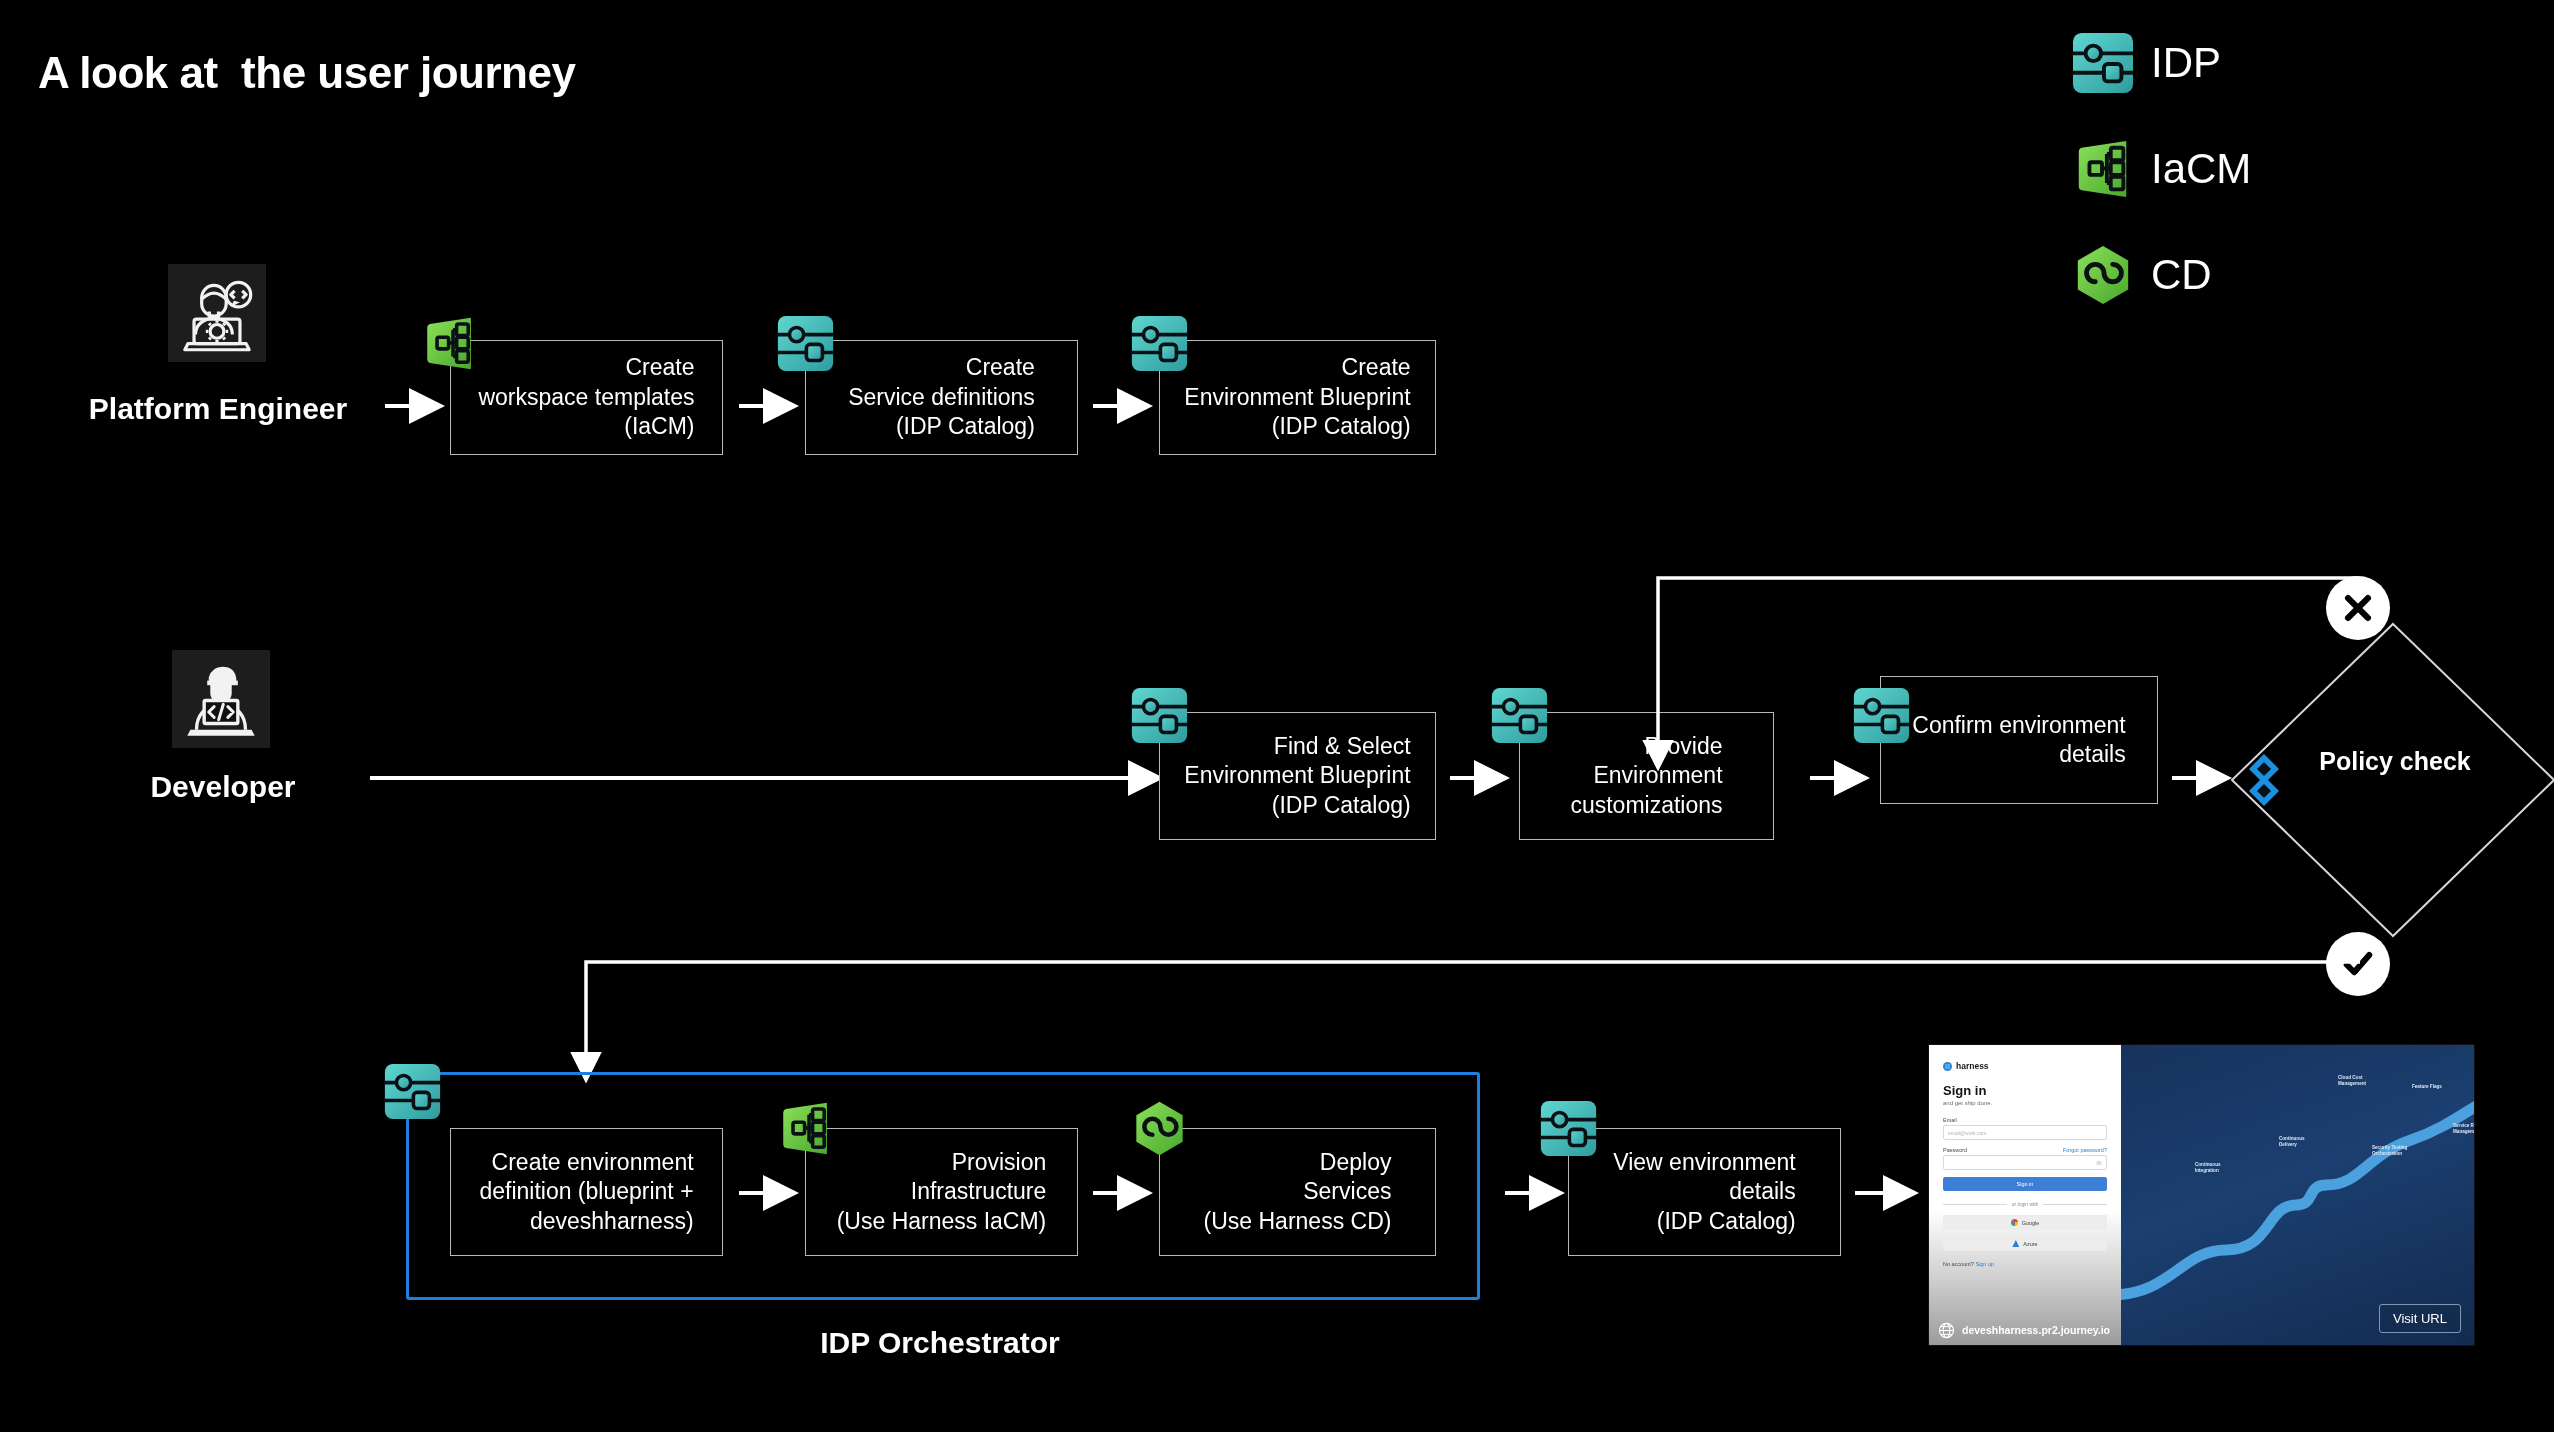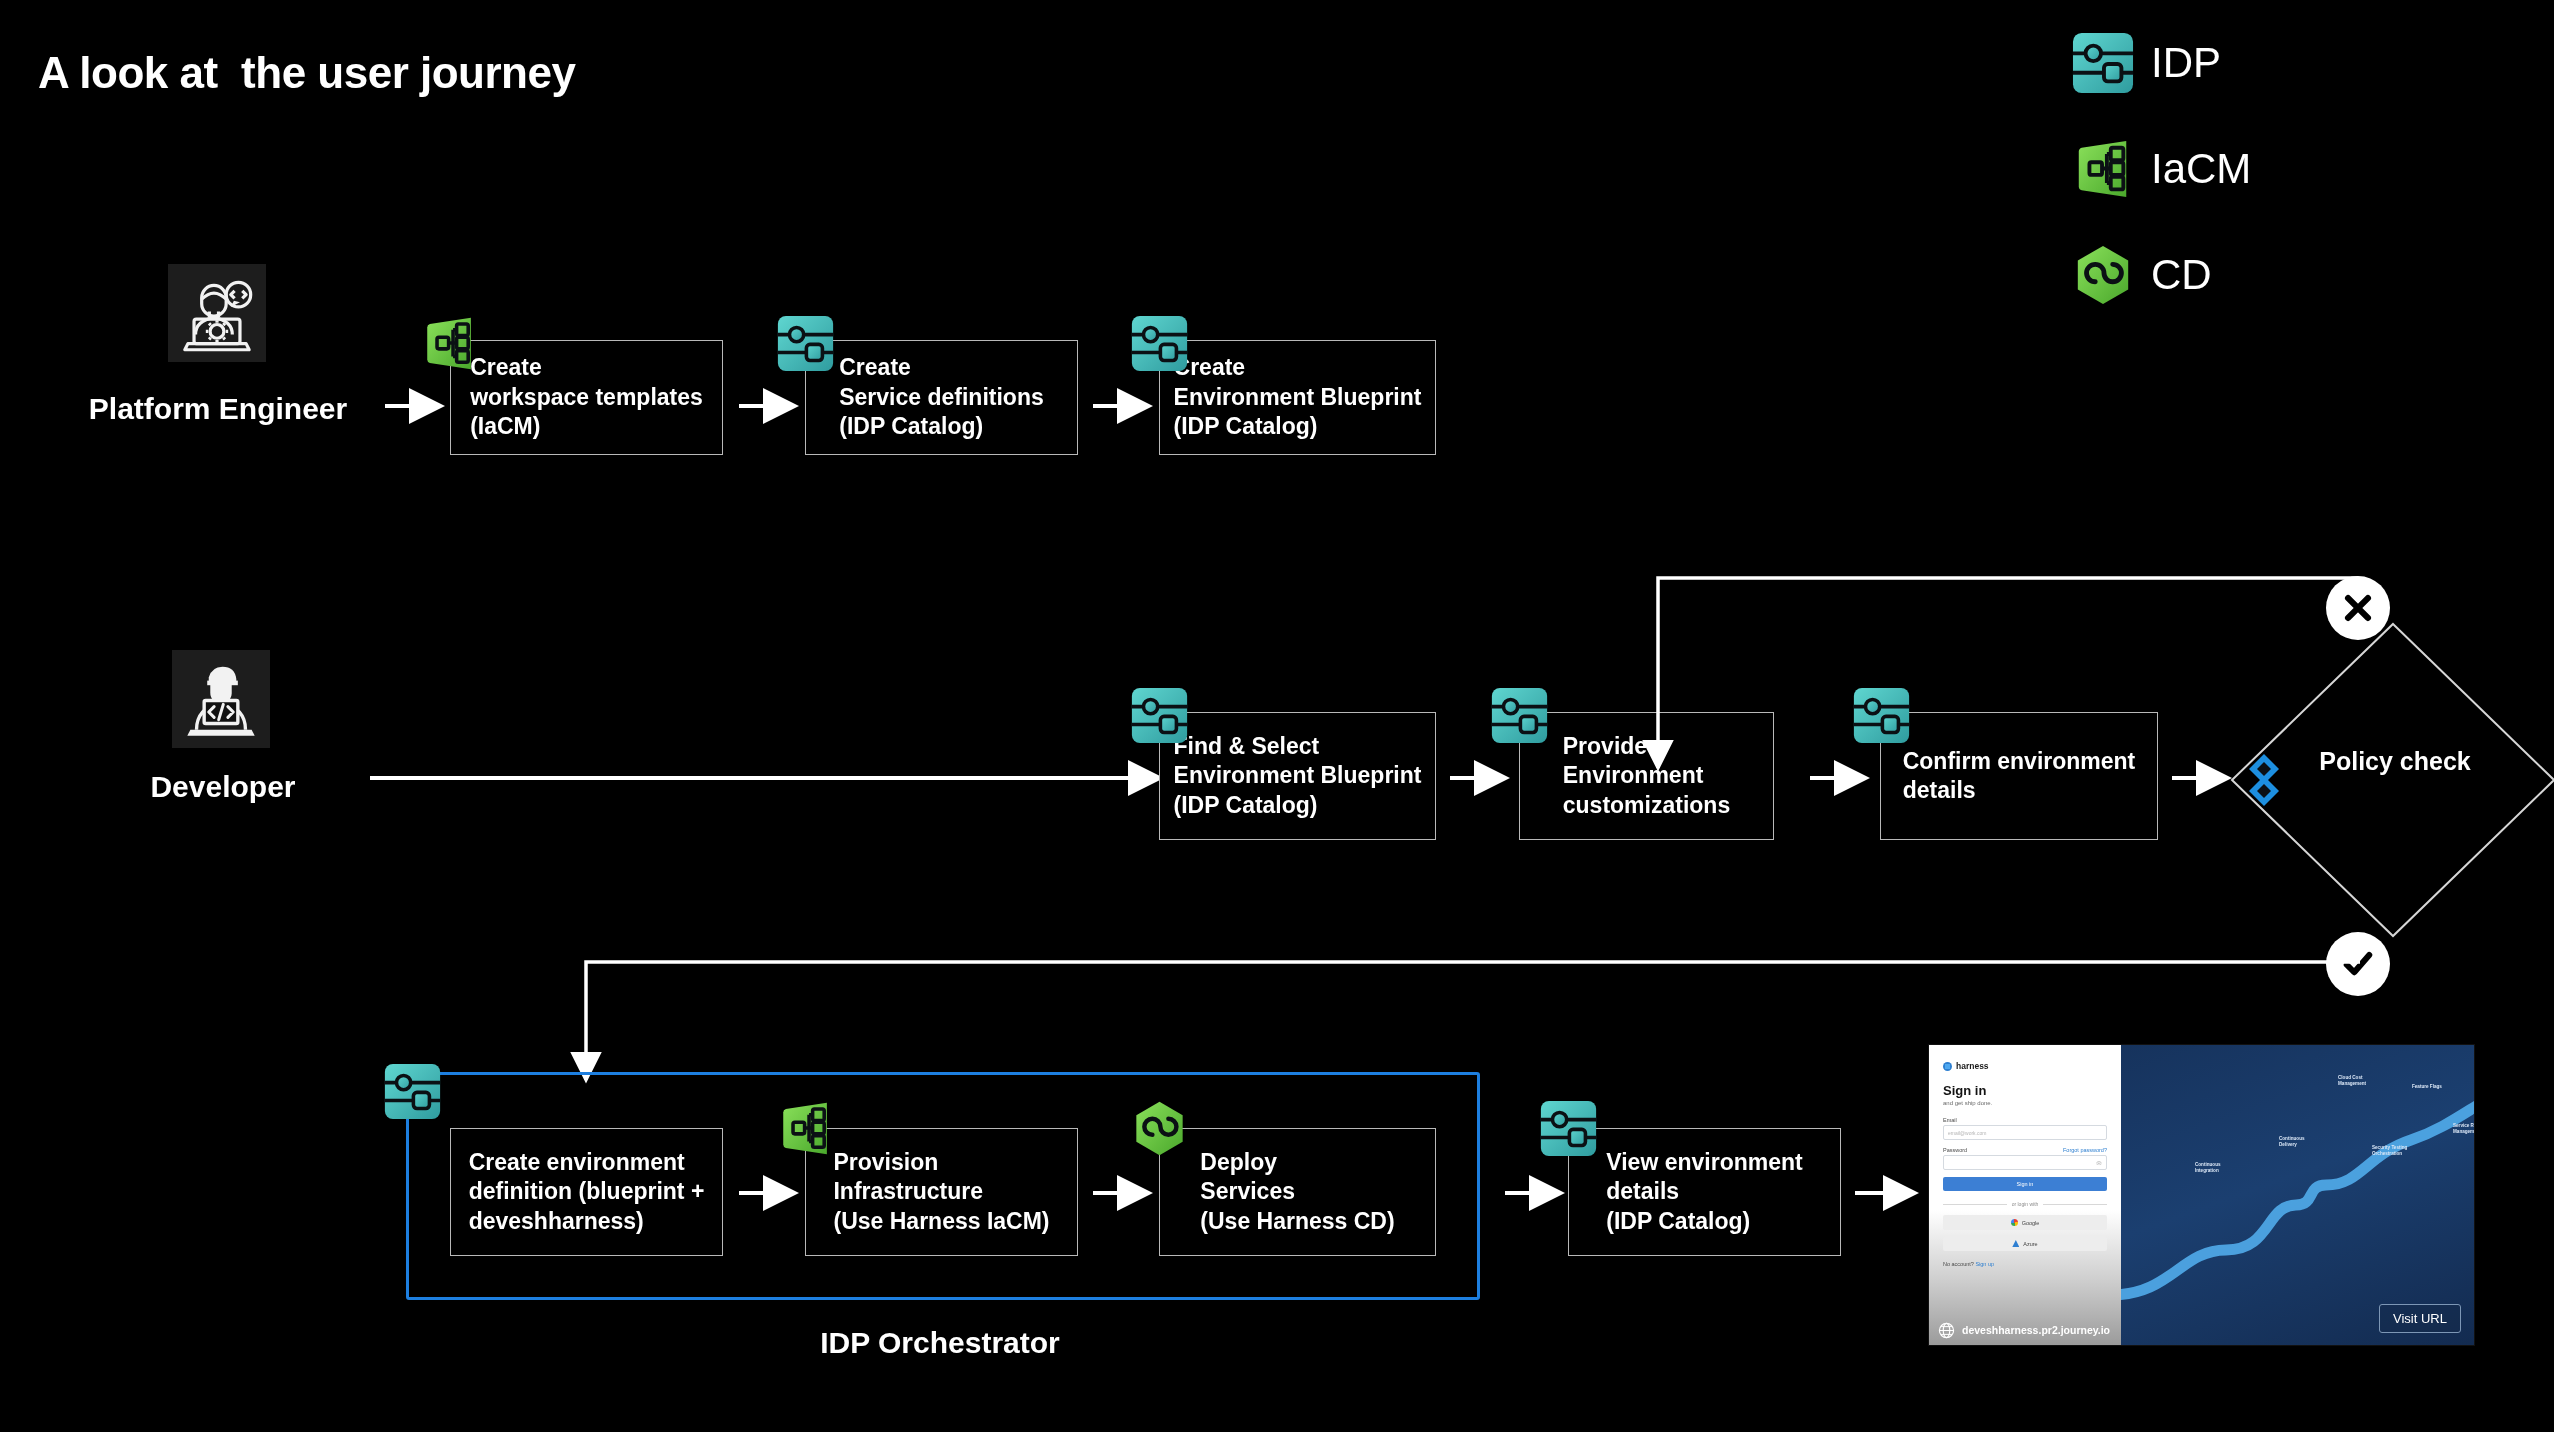--- a/index.html
+++ b/index.html
@@ -27,22 +27,22 @@
   
   .avatar{ background:#1d1d1d; }
   .avatar svg{ display:block; width:100%; height:100%; }
   .role-label{ font-size:30px; font-weight:bold; text-align:center; }
 
   
   .pbox{
     border:1px solid #b9b9b9;
     background:#000;
     display:flex; align-items:center; justify-content:center;
-    text-align:left;
-    font-size:23px; font-weight:bold; line-height:1.28;
+    text-align:right;
+    font-size:23px; font-weight:normal; line-height:1.28;
     padding:4px 8px; box-sizing:border-box;
   }
   .pbox span{ display:block; }
 
   
   .conn{ position:absolute; overflow:visible; }
   .conn line,.conn path,.conn polyline{ stroke:#fff; fill:none; }
 
   
   .diamond-label{
@@ -325,21 +325,21 @@
   </div>
 </div>
 <svg class="abs" style="left:1491px;top:687px;width:57px;height:57px" viewBox="0 0 64 64">
     <use href="#sym-idp"></use>
   </svg>
 
 <svg class="conn" style="left:1810px;top:771px;width:66px;height:14px">
   <line x1="0" y1="7" x2="56" y2="7" stroke-width="4" marker-end="url(#arw)"></line>
 </svg>
 
-<div class="abs pbox" style="left:1880px;top:712px;width:278px;height:128px">
+<div class="abs pbox" style="left:1880px;top:676px;width:278px;height:128px">
   <div>
     <span>Confirm environment</span>
     <span>details</span>
   </div>
 </div>
 <svg class="abs" style="left:1853px;top:687px;width:57px;height:57px" viewBox="0 0 64 64">
     <use href="#sym-idp"></use>
   </svg>
 
 <svg class="conn" style="left:2172px;top:771px;width:66px;height:14px">

